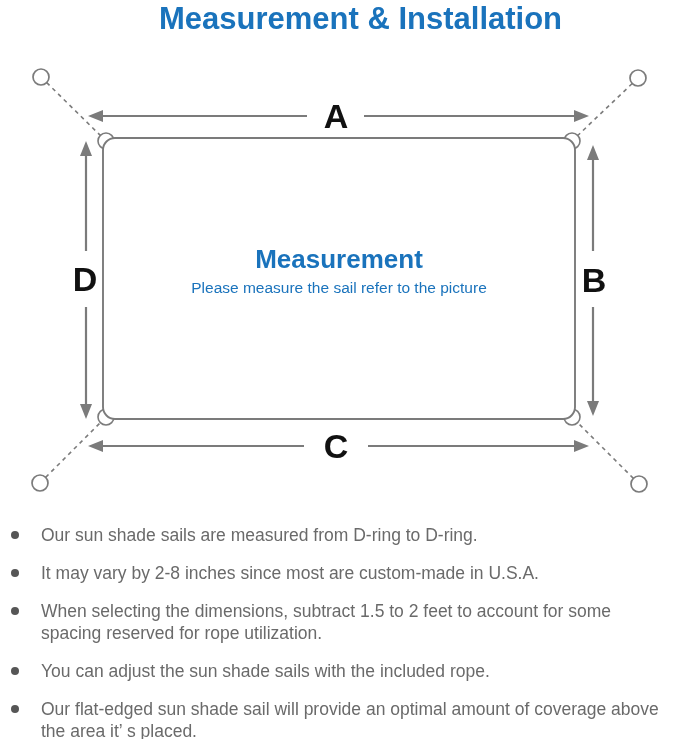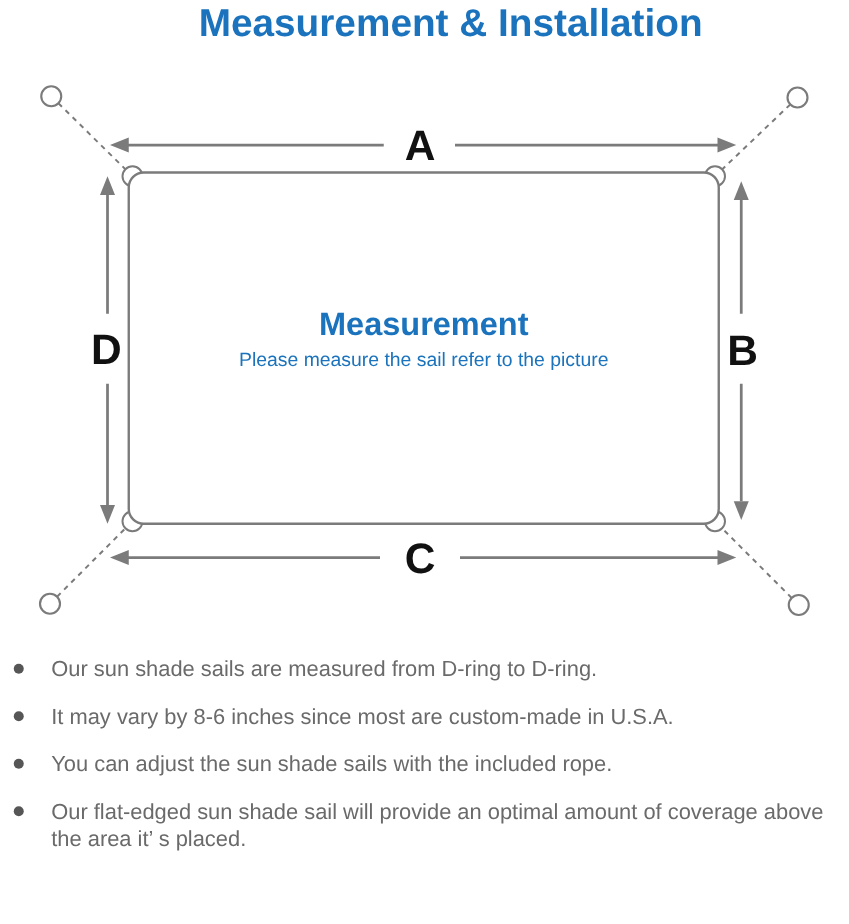--- a/index.html
+++ b/index.html
@@ -183,21 +183,25 @@
     <text class="center-subtitle" x="339" y="293">Please measure the sail refer to the picture</text>
   </svg>
 
   <ul class="notes">
     <li class="note-item">
       <span class="note-bullet"></span>
       <span class="note-text">Our sun shade sails are measured from D-ring to D-ring.</span>
     </li>
     <li class="note-item">
       <span class="note-bullet"></span>
-      <span class="note-text">It may vary by 8-6 inches since most are custom-made in U.S.A.</span>
+      <span class="note-text">It may vary by 2-8 inches since most are custom-made in U.S.A.</span>
+    </li>
+    <li class="note-item">
+      <span class="note-bullet"></span>
+      <span class="note-text">When selecting the dimensions, subtract 1.5 to 2 feet to account for some spacing reserved for rope utilization.</span>
     </li>
     <li class="note-item">
       <span class="note-bullet"></span>
       <span class="note-text">You can adjust the sun shade sails with the included rope.</span>
     </li>
     <li class="note-item">
       <span class="note-bullet"></span>
       <span class="note-text">Our flat-edged sun shade sail will provide an optimal amount of coverage above the area it’ s placed.</span>
     </li>
   </ul>

